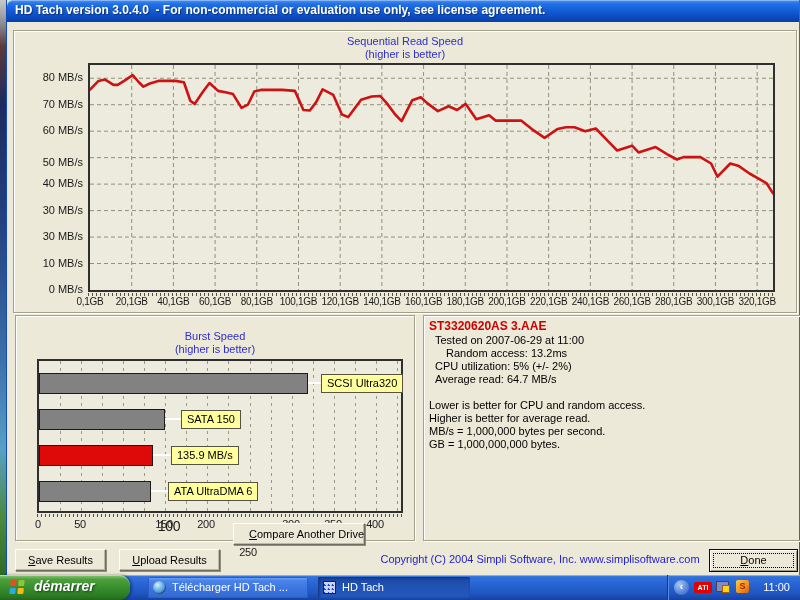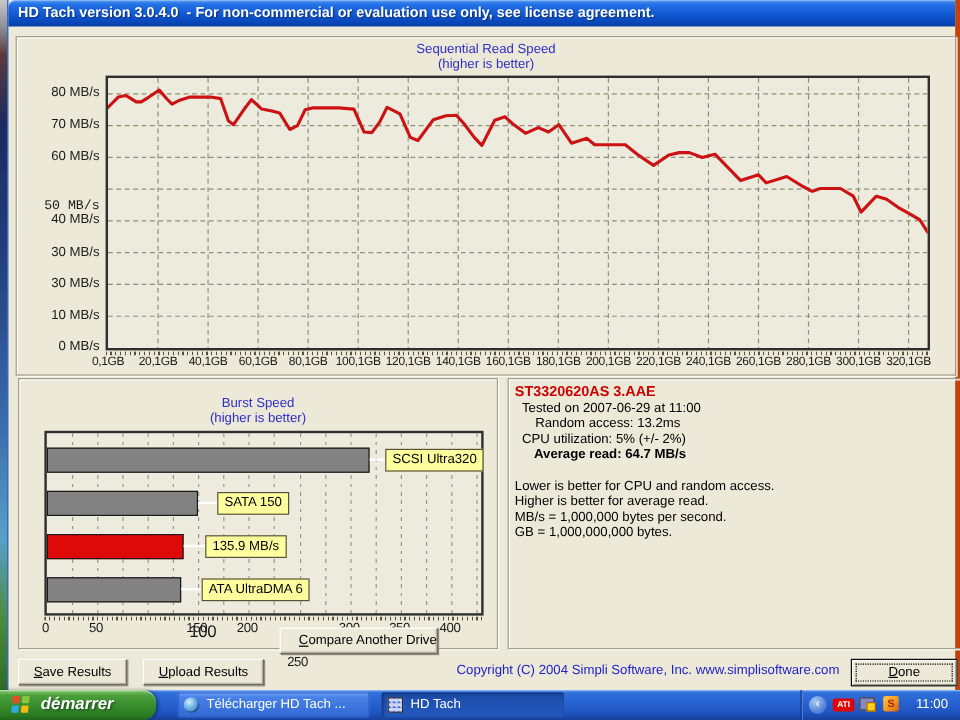--- a/index.html
+++ b/index.html
@@ -3,21 +3,21 @@
 <meta charset="utf-8">
 <style>
   html,body{margin:0;padding:0;}
   #screen{position:relative;width:800px;height:600px;overflow:hidden;
     font-family:"Liberation Sans",sans-serif;background:#ECE9D8;cursor:default;}
   
   #wallpaper{position:absolute;left:0;top:0;width:6px;height:575px;
     background:linear-gradient(180deg,#c9c9c9 0%,#8d8d95 4%,#5d3a3a 8%,#1d2a5e 18%,#24407e 38%,#3b6ea8 62%,#57a0c8 78%,#4c8a3c 90%,#2f6b28 100%);}
   
   #window{position:absolute;left:6px;top:0;width:794px;height:575px;background:#ECE9D8;
-    border-left:1px solid #0F4BBE;border-right:4px solid #c2410c;box-sizing:border-box;}
+    border-left:1px solid #0F4BBE;border-right:1px solid #c2410c;box-sizing:border-box;}
   #titlebar{position:absolute;left:0;top:0;right:0;height:22px;
     background:linear-gradient(180deg,#4A93F2 0%,#2270E6 18%,#1158D2 55%,#0845B6 88%,#0A3FA6 100%);
     border-top-left-radius:6px;box-shadow:inset 0 1px 0 rgba(255,255,255,.35);}
   #title-text{position:absolute;left:8px;top:3px;color:#fff;font-size:12px;font-weight:bold;
     white-space:pre;text-shadow:1px 1px 1px rgba(0,0,0,.4);}
   
   .gbox{position:absolute;border:1px solid #A3A08C;box-shadow:inset 1px 1px 0 #FFFFFF,1px 1px 0 #FFFFFF;}
   .chart-title{position:absolute;width:100%;text-align:center;color:#2E2EC8;font-size:11px;}
   
   .plot{position:absolute;background:#EDEBDD;border:2px solid #2F2F2F;box-sizing:border-box;}
@@ -123,21 +123,21 @@
           <line x1="583.7606837606838" y1="0" x2="583.7606837606838" y2="225" stroke="#90907C" stroke-width="1" stroke-dasharray="4 3"></line>
           <line x1="625.4578754578755" y1="0" x2="625.4578754578755" y2="225" stroke="#90907C" stroke-width="1" stroke-dasharray="4 3"></line>
           <line x1="667.1550671550672" y1="0" x2="667.1550671550672" y2="225" stroke="#90907C" stroke-width="1" stroke-dasharray="4 3"></line>
           <polyline points="0.0,24.6 8.5,15.9 14.9,14.6 19.2,17.2 23.5,19.9 27.7,19.9 34.1,15.9 42.7,10.1 49.1,17.5 53.4,21.7 59.8,18.5 68.3,15.9 76.8,15.9 85.4,15.9 93.9,17.2 100.3,35.7 104.6,38.9 113.1,26.5 119.5,18.0 128.1,25.9 136.6,27.5 143.0,29.1 151.5,42.9 157.9,39.7 164.3,26.5 170.8,24.9 181.4,24.9 192.1,24.9 204.9,25.9 213.4,45.0 219.8,45.5 226.2,37.1 232.6,24.4 243.3,29.9 251.9,49.5 258.3,52.1 271.1,34.7 281.7,31.5 290.3,31.0 296.7,38.1 305.2,49.5 311.6,56.1 322.3,35.2 330.8,32.3 337.2,38.1 347.9,46.1 358.6,41.3 367.1,45.0 375.7,38.9 386.3,54.3 399.1,50.3 405.5,55.6 418.3,55.6 431.1,55.6 441.8,64.1 454.6,72.8 467.4,64.1 476.0,62.2 484.5,62.2 495.2,66.2 505.8,63.5 518.7,76.8 527.2,85.5 542.1,80.7 548.5,87.4 565.6,82.1 578.4,90.0 587.0,94.5 593.4,92.1 610.4,92.1 621.1,98.5 627.5,111.7 640.3,98.5 648.9,101.1 659.5,108.5 668.1,113.3 676.6,118.3 683.0,128.4" fill="none" stroke="#CC1212" stroke-width="2.6" stroke-linejoin="round" stroke-linecap="round"></polyline>
         </svg>
     </div>
     <div id="seq-ylabels">
         <div class="ylab" style="left: 24px; top: 71.2353px;">80 MB/s</div>
         <div class="ylab" style="left: 24px; top: 97.7059px;">70 MB/s</div>
         <div class="ylab" style="left: 24px; top: 124.176px;">60 MB/s</div>
-        <div class="ylab" style="left: 24px; top: 166px; font-family: Liberation Mono, monospace;">50 MB/s</div>
+        <div class="ylab" style="left: 24px; top: 156px;">50 MB/s</div>
         <div class="ylab" style="left: 24px; top: 177.118px;">40 MB/s</div>
         <div class="ylab" style="left: 24px; top: 203.588px;">30 MB/s</div>
         <div class="ylab" style="left: 24px; top: 230.059px;">30 MB/s</div>
         <div class="ylab" style="left: 24px; top: 256.529px;">10 MB/s</div>
         <div class="ylab" style="left: 24px; top: 283px;">0 MB/s</div>
       </div>
     <div id="seq-xlabels">
         <div class="xlab" style="left: 83px; top: 296px;">0,1GB</div>
         <div class="xlab" style="left: 124.697px; top: 296px;">20,1GB</div>
         <div class="xlab" style="left: 166.394px; top: 296px;">40,1GB</div>
@@ -205,21 +205,21 @@
         <div class="xlab" style="left: 368px; top: 518px; font-size: 11px;">400</div>
       </div>
     <div class="tickstrip" style="left:30px;top:514px;width:366px;"></div>
 
     <div class="gbox" id="info-panel" style="left:416px;top:315px;width:372px;height:224px;padding-left:23px;">
       <div id="info-model">ST3320620AS 3.AAE</div>
       <div id="info-lines">
           <div class="info-line" style="left: 11px; top: 18px;">Tested on 2007-06-29 at 11:00</div>
           <div class="info-line" style="left: 11px; top: 31px; margin-left: 11px;">Random access: 13.2ms</div>
           <div class="info-line" style="left: 11px; top: 44px;">CPU utilization: 5% (+/- 2%)</div>
-          <div class="info-line" style="left: 21px; top: 57px; font-weight: bold;">Average read: 64.7 MB/s</div>
+          <div class="info-line" style="left: 11px; top: 57px;">Average read: 64.7 MB/s</div>
           <div class="info-line" style="left: 5px; top: 83px;">Lower is better for CPU and random access.</div>
           <div class="info-line" style="left: 5px; top: 96px;">Higher is better for average read.</div>
           <div class="info-line" style="left: 5px; top: 109px;">MB/s = 1,000,000 bytes per second.</div>
           <div class="info-line" style="left: 5px; top: 122px;">GB = 1,000,000,000 bytes.</div>
         </div>
     </div>
 
     <div id="footer-buttons">
         <div class="btn" style="left: 8px; top: 549px; width: 91px;"><u>S</u>ave Results</div>
         <div class="btn" style="left: 112px; top: 549px; width: 101px;"><u>U</u>pload Results</div>

